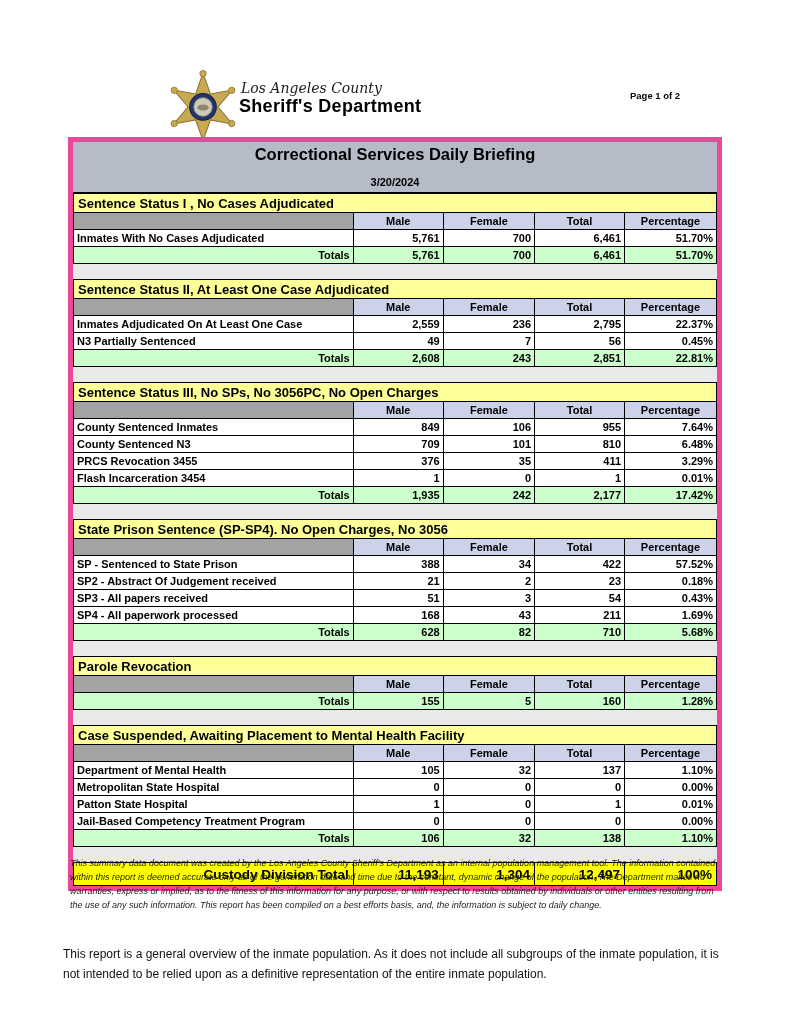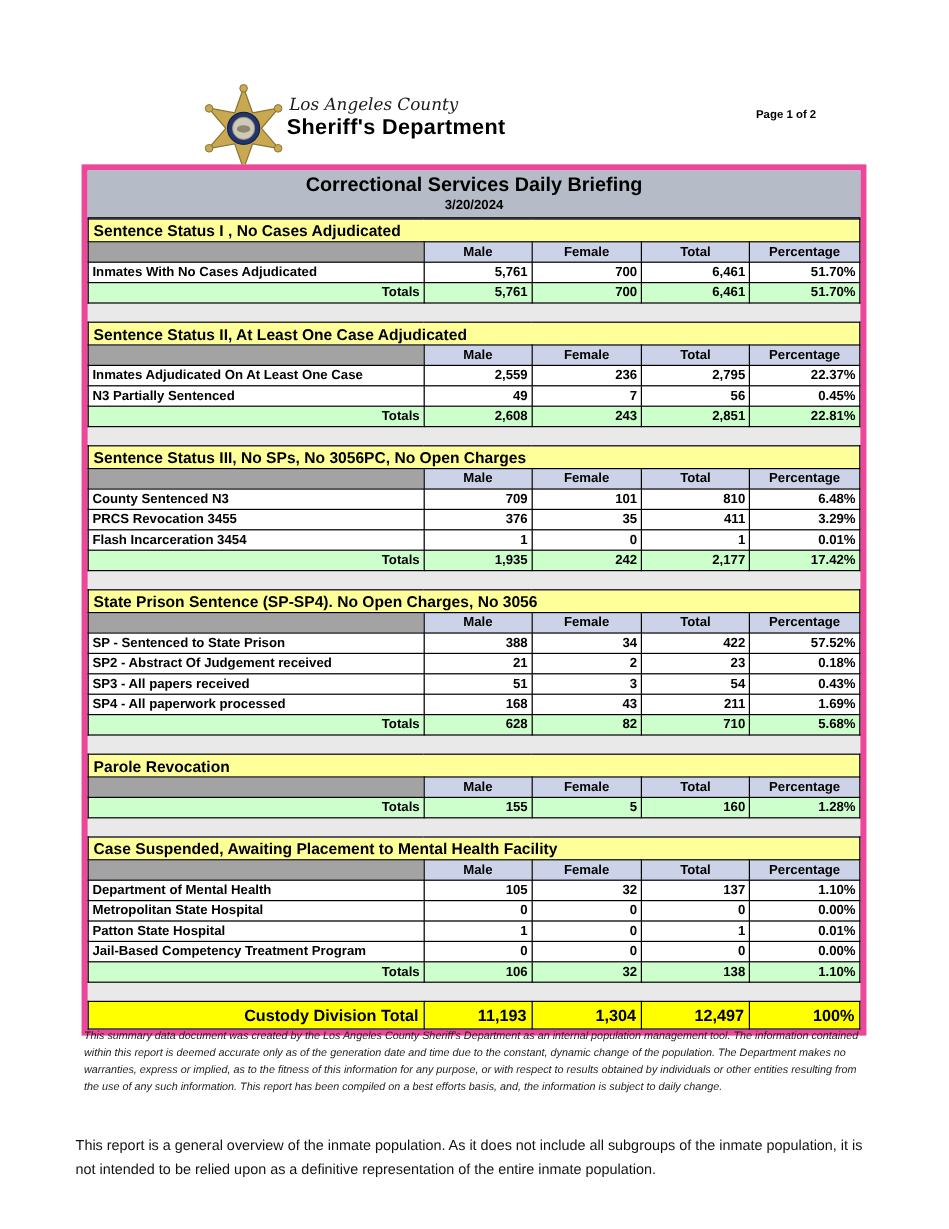--- a/index.html
+++ b/index.html
@@ -24,21 +24,21 @@
   
   .report-frame {
     position:absolute; left:68px; top:137px; width:654px;
     border:5px solid #ec4899; background:#e9e9e9; box-sizing:border-box;
   }
   .title-bar {
     background:#b5bbc7; border-bottom:1px solid #000;
     text-align:center; padding:3px 0 4px 0;
   }
   .title-bar .t1 { font-size:16.5px; font-weight:bold; }
-  .title-bar .t2 { font-size:11px; font-weight:bold; margin-top:1px; }
+  .title-bar .t2 { font-size:11px; font-weight:bold; margin-top:12px; }
 
   table.sec { width:100%; border-collapse:collapse; table-layout:fixed; margin:0 0 15px 0; }
   table.sec:last-child { margin-bottom:0; }
   col.c1{width:43.5%} col.c2{width:14%} col.c3{width:14.2%} col.c4{width:14%} col.c5{width:14.3%}
 
   table.sec td {
     border:1px solid #000; height:16px; padding:0 3px;
     font-size:11px; font-weight:bold; overflow:hidden; white-space:nowrap;
     background:#fff;
   }
@@ -194,20 +194,27 @@
               <td colspan="5">Sentence Status III, No SPs, No 3056PC, No Open Charges</td>
             </tr>
             <tr class="colhead">
               <td class="graycell"></td>
               <td>Male</td>
               <td>Female</td>
               <td>Total</td>
               <td>Percentage</td>
             </tr>
             <tr class="data">
+              <td class="lab">County Sentenced Inmates</td>
+              <td class="num">849</td>
+              <td class="num">106</td>
+              <td class="num">955</td>
+              <td class="num">7.64%</td>
+            </tr>
+            <tr class="data">
               <td class="lab">County Sentenced N3</td>
               <td class="num">709</td>
               <td class="num">101</td>
               <td class="num">810</td>
               <td class="num">6.48%</td>
             </tr>
             <tr class="data">
               <td class="lab">PRCS Revocation 3455</td>
               <td class="num">376</td>
               <td class="num">35</td>

